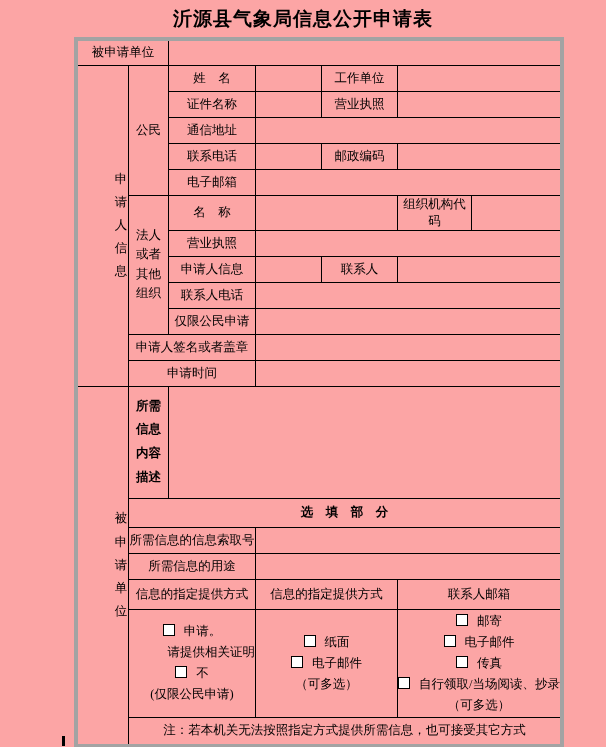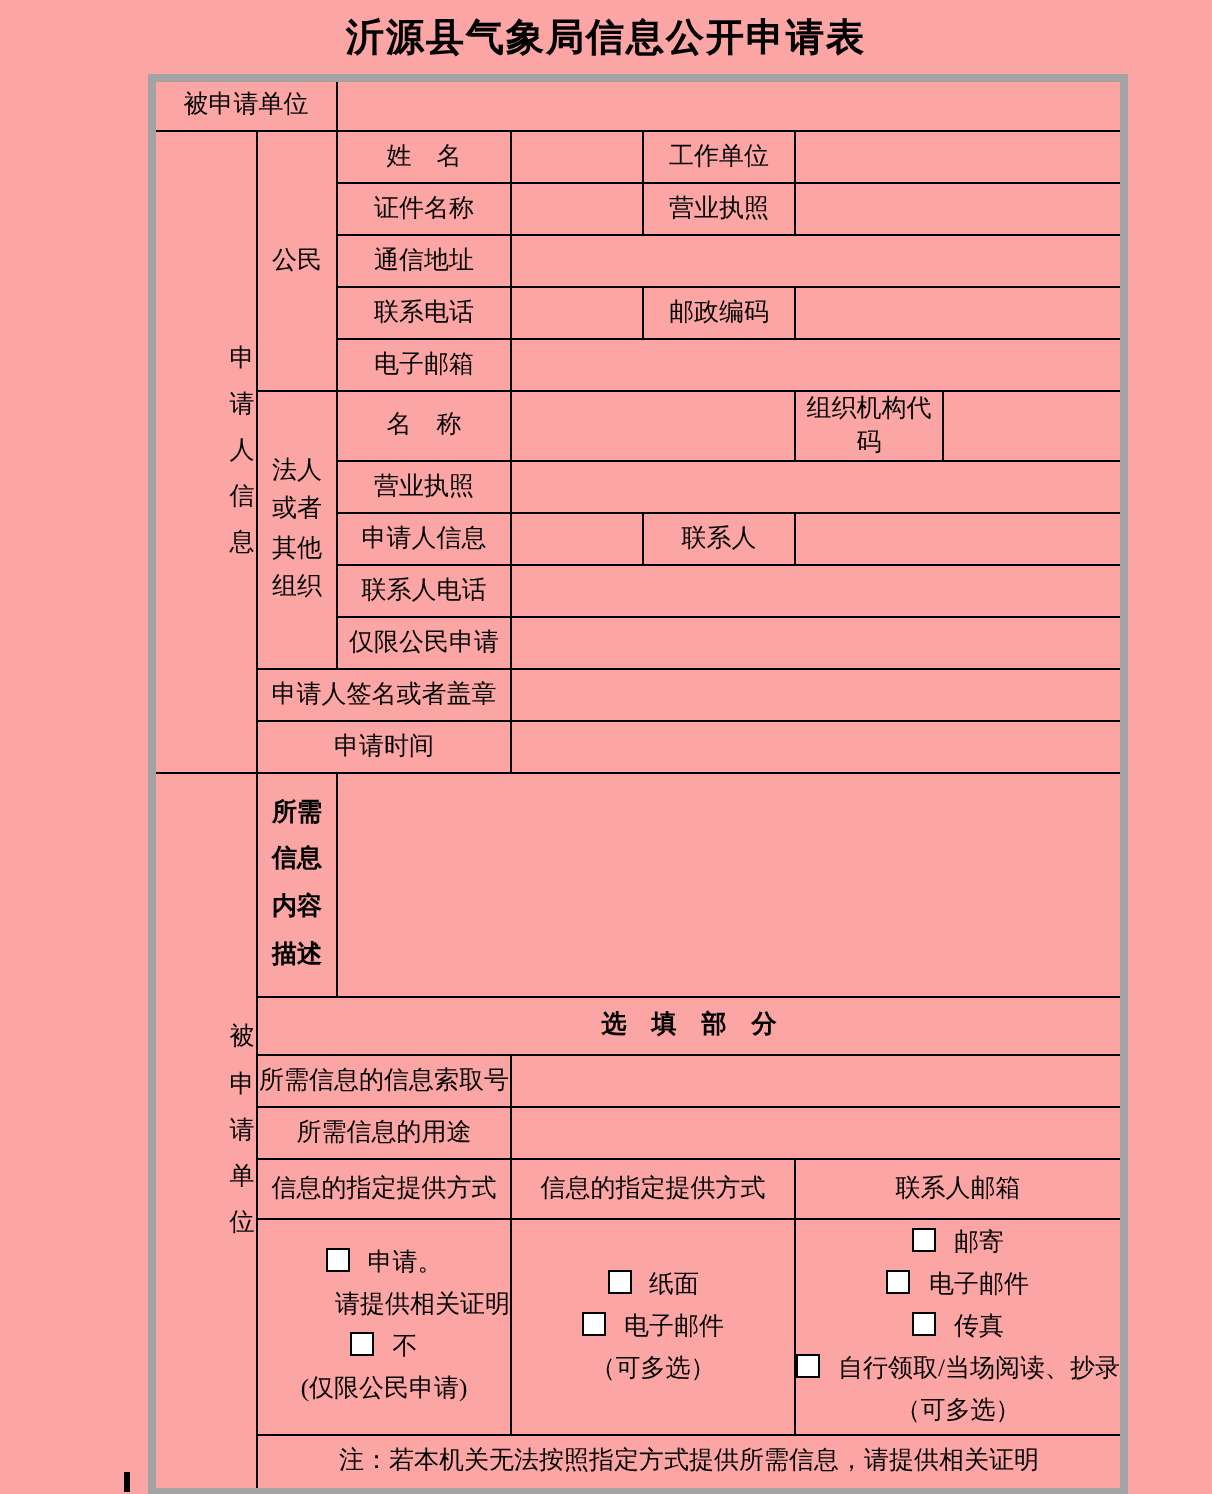--- a/index.html
+++ b/index.html
@@ -231,19 +231,19 @@
       <td colspan="2" class="cb-cell">
         <div class="cb-line"><span class="cb"></span><span>邮寄</span></div>
         <div class="cb-line"><span class="cb"></span><span>电子邮件</span></div>
         <div class="cb-line"><span class="cb"></span><span>传真</span></div>
         <div class="cb-line"><span class="cb"></span><span>自行领取/当场阅读、抄录</span></div>
         <div class="cb-line">（可多选）</div>
       </td>
     </tr>
 
     <tr class="h29">
-      <td colspan="6" class="note-cell">注：若本机关无法按照指定方式提供所需信息，请提供相关证明</td>
+      <td colspan="6" class="note-cell">注：若本机关无法按照指定方式提供所需信息，也可接受其它方式</td>
     </tr>
   </tbody>
     </table>
 
   <div id="text-cursor"></div>
 </div>
 
 </body></html>

